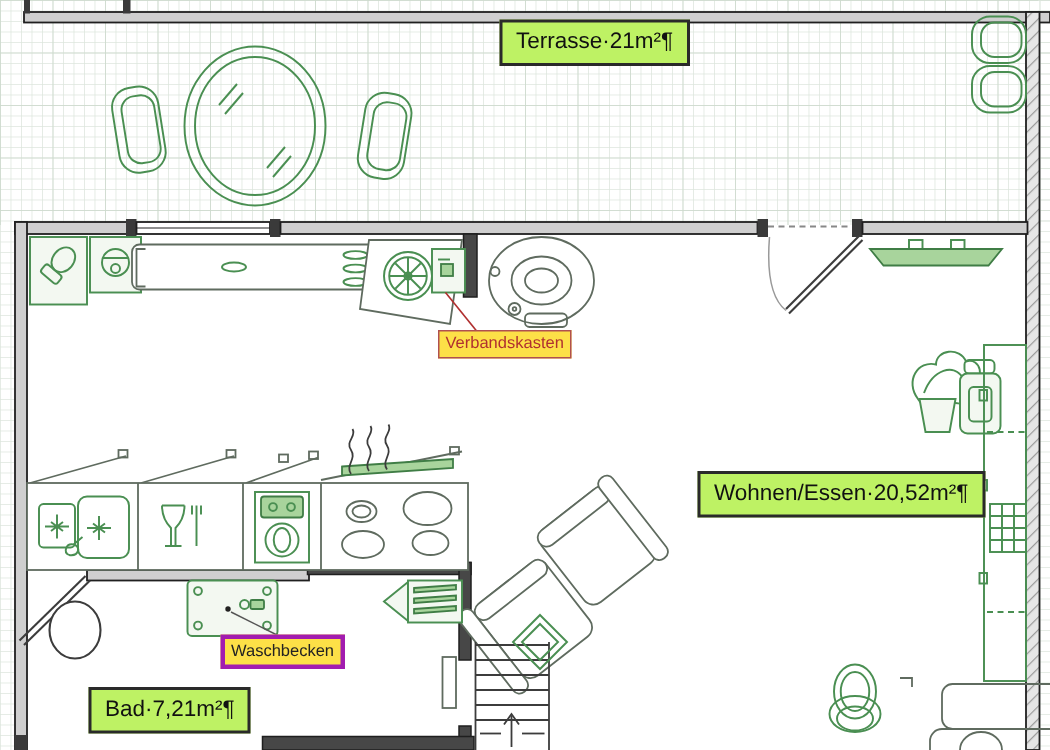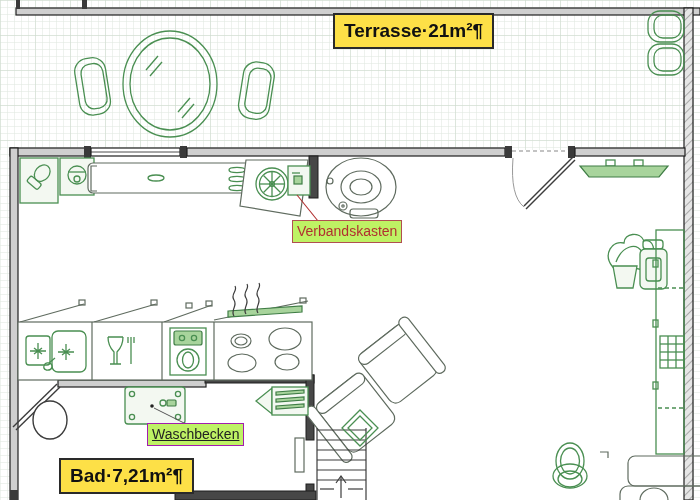--- a/index.html
+++ b/index.html
@@ -1,24 +1,24 @@
 <!DOCTYPE html>
 <html><head>
 <meta charset="utf-8">
 <style>
   html,body{margin:0;padding:0;background:#fff;}
   .plan{position:relative;width:700px;height:500px;background:#ffffff;
         font-family:"Liberation Sans",sans-serif;overflow:hidden;}
   .plan svg{position:absolute;left:0;top:0;}
-  .room-label{position:absolute;background:#fde047;border:2px solid #2a2a2a;
-      padding:4px 9px;font-size:19px;color:#111;white-space:nowrap;line-height:1.25;font-weight:bold;}
-  .small-label{position:absolute;background:#bef264;padding:2px 4px;font-size:14px;
+  .room-label{position:absolute;background:#bef264;border:2px solid #2a2a2a;
+      padding:4px 9px;font-size:15px;color:#111;white-space:nowrap;line-height:1.25;}
+  .small-label{position:absolute;background:#fde047;padding:2px 4px;font-size:11px;
       white-space:nowrap;line-height:1.2;}
   .red-label{border:1px solid #b05050;color:#b03030;}
-  .gray-label{border:1px solid #a21caf;color:#222;text-decoration:underline;}
+  .gray-label{border:3px solid #a21caf;color:#222;}
   
   .g   {stroke:#4a8f52;fill:none;stroke-width:1.3;}
   .gf  {stroke:#4a8f52;fill:#f3f8f1;stroke-width:1.3;}
   .gfill{fill:#a8d49c;stroke:#3f7d45;stroke-width:1.2;}
   .gry {stroke:#5f6b5f;fill:none;stroke-width:1.2;}
   .gryf{stroke:#5f6b5f;fill:#ffffff;stroke-width:1.2;}
   .dk  {stroke:#3c3c3c;fill:none;stroke-width:1.4;}
   .dkf {stroke:#3c3c3c;fill:#ffffff;stroke-width:1.4;}
   .wall{fill:#cfcfcf;stroke:#1f1f1f;stroke-width:1.2;}
   .walld{fill:#474747;stroke:#1f1f1f;stroke-width:1;}
@@ -309,17 +309,18 @@
     <line x1="341" y1="498" x2="341" y2="477"></line>
     <polyline points="336,483 341,476 346,483"></polyline>
   </g>
   <g>
     <polygon class="g" points="360,410 378,428 360,446 342,428" fill="#ffffff"></polygon>
     <polygon class="g" points="360,416 372,428 360,440 348,428"></polygon>
   </g>
 </svg>
 
 <div class="room-label" style="left:333px;top:13px;">Terrasse·21m²¶</div>
+<div class="room-label" style="left:465px;top:314px;">Wohnen/Essen·20,52m²¶</div>
 <div class="room-label" style="left:59px;top:440px;margin-top:18px;">Bad·7,21m²¶</div>
 
 <div class="small-label red-label" style="left:292px;top:220px;">Verbandskasten</div>
 <div class="small-label gray-label" style="left:147px;top:423px;">Waschbecken</div>
 </div>
 
 </body></html>

